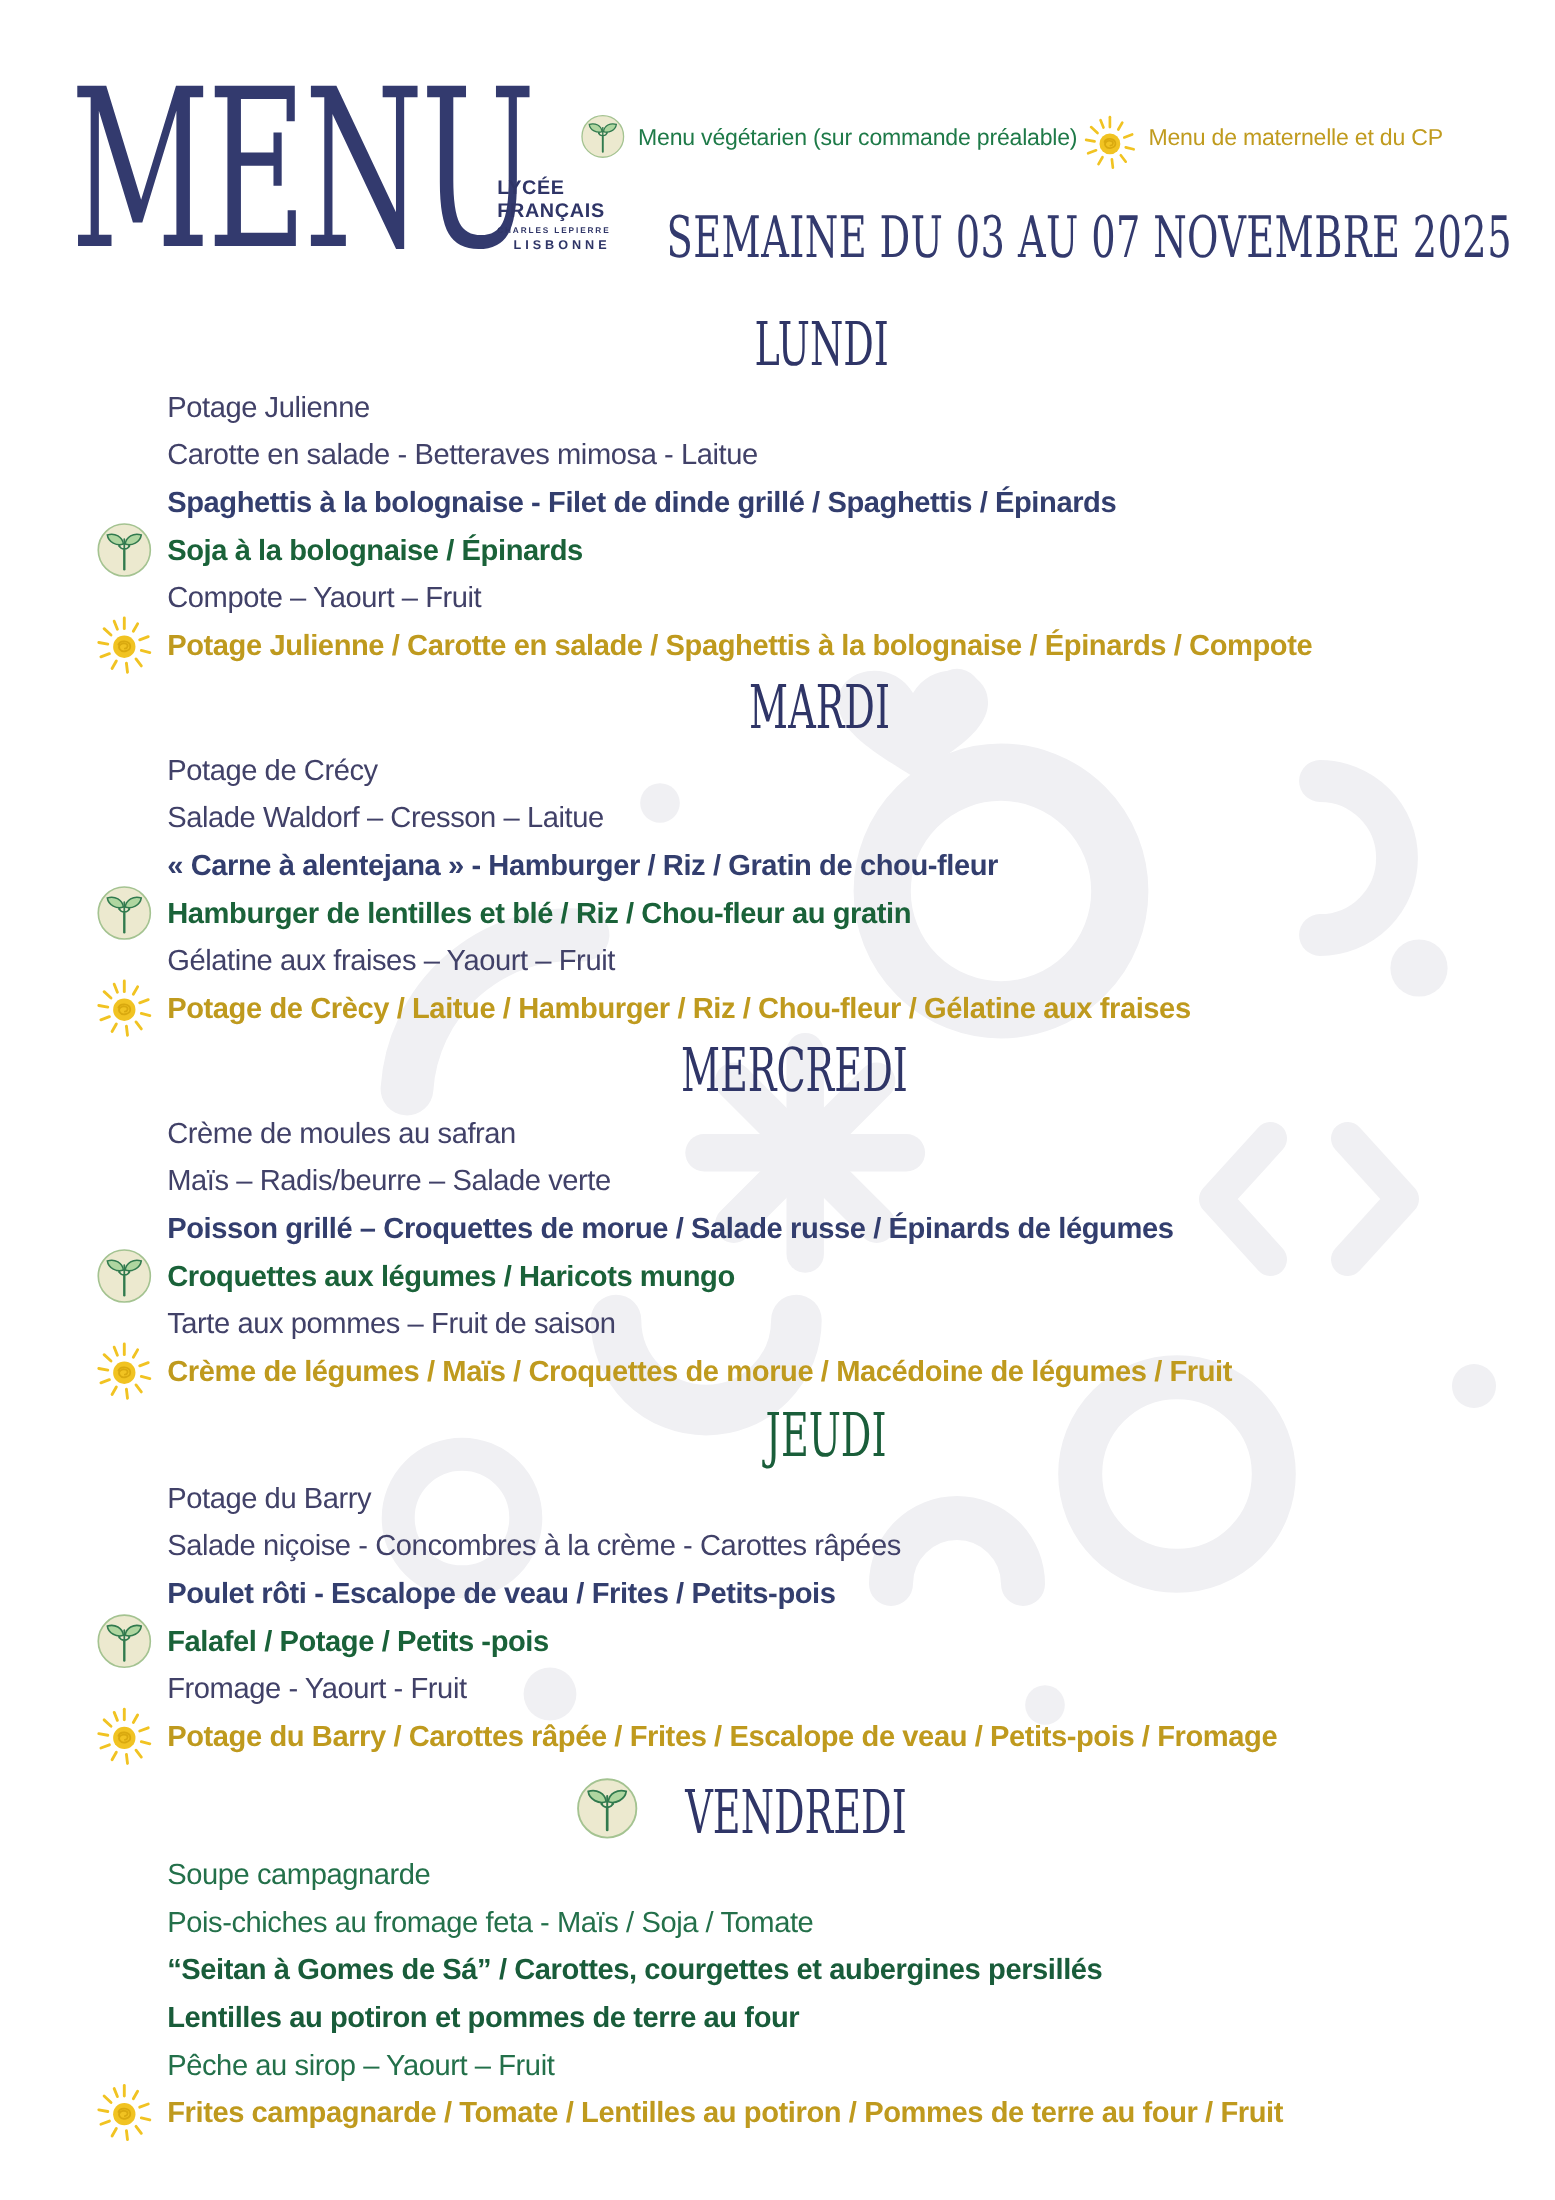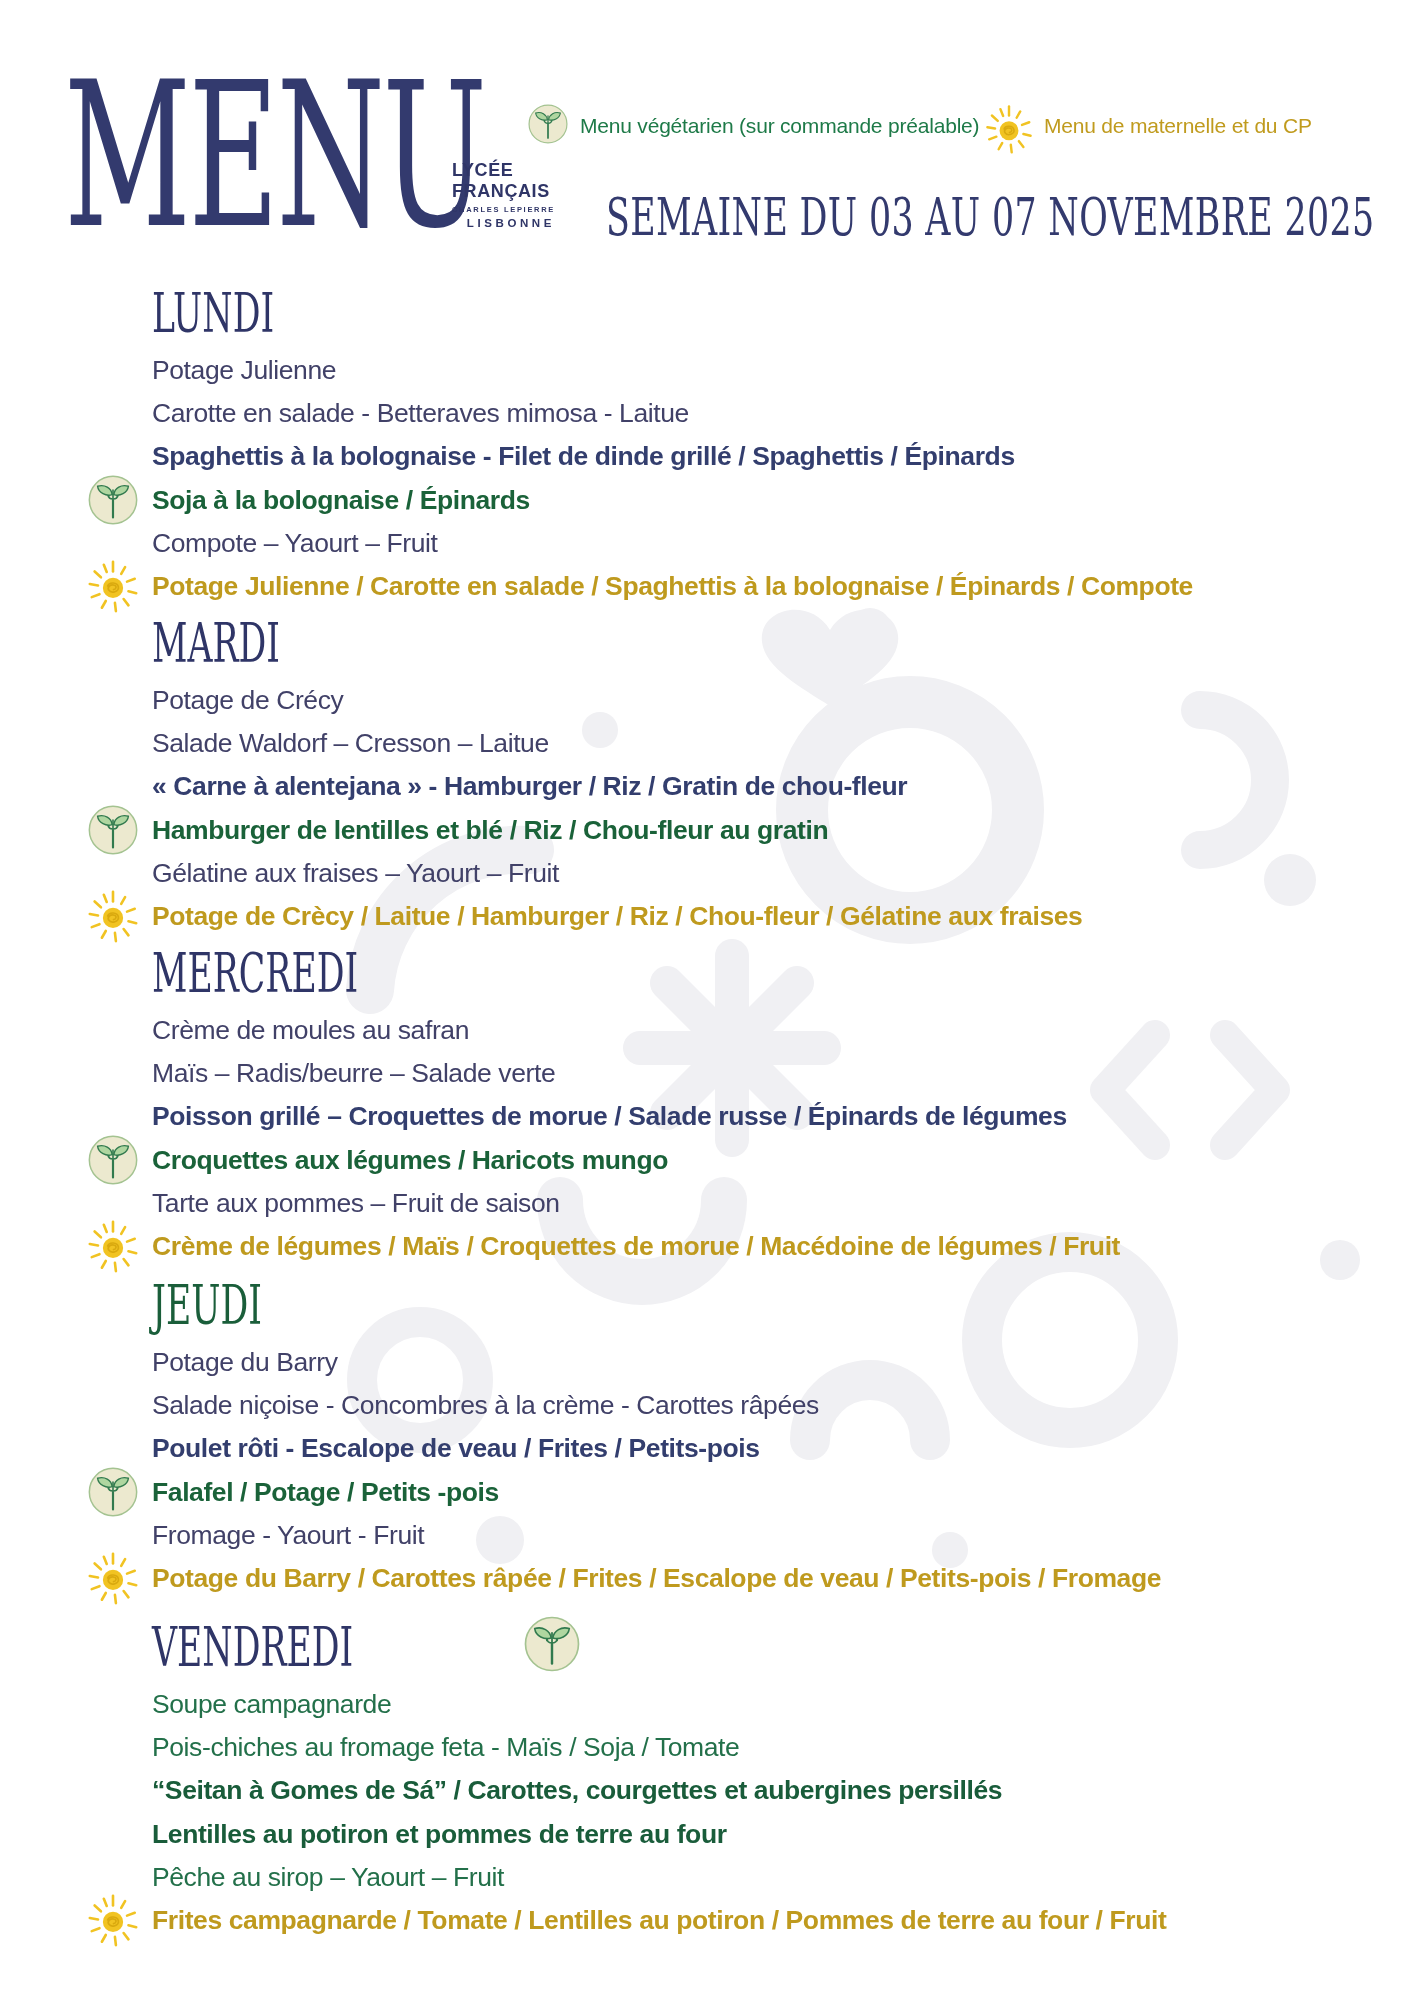--- a/index.html
+++ b/index.html
@@ -27,20 +27,21 @@
     position:absolute;left:606px;top:190px;z-index:1;
     font-family:"DejaVu Serif",serif;font-size:52px;line-height:1.05;color:#333a6e;
     transform:scaleX(0.67);transform-origin:left top;white-space:nowrap;letter-spacing:0.5px;
   }
   
   .day{position:absolute;left:0;width:1414px;z-index:1;}
   .day-title{
     margin:0 0 8px 152px;position:relative;height:55px;
     font-family:"DejaVu Serif",serif;font-weight:500;font-size:55px;line-height:55px;color:#2f3567;
     white-space:nowrap;
+    text-align:center;
   }
   .day-title .tword{display:inline-block;transform:scaleX(0.63);transform-origin:left top;}
   .day-title.green{color:#1a5e3a;}
   .day-title .title-veg-icon{position:absolute;left:372px;top:-4px;width:56px;height:56px;}
   .line{
     position:relative;margin-left:152px;height:43.2px;display:flex;align-items:center;
     font-size:26.5px;letter-spacing:-0.4px;white-space:nowrap;
   }
   .line.reg   {color:#414168;font-weight:400;}
   .line.bold  {color:#333e6e;font-weight:700;}

